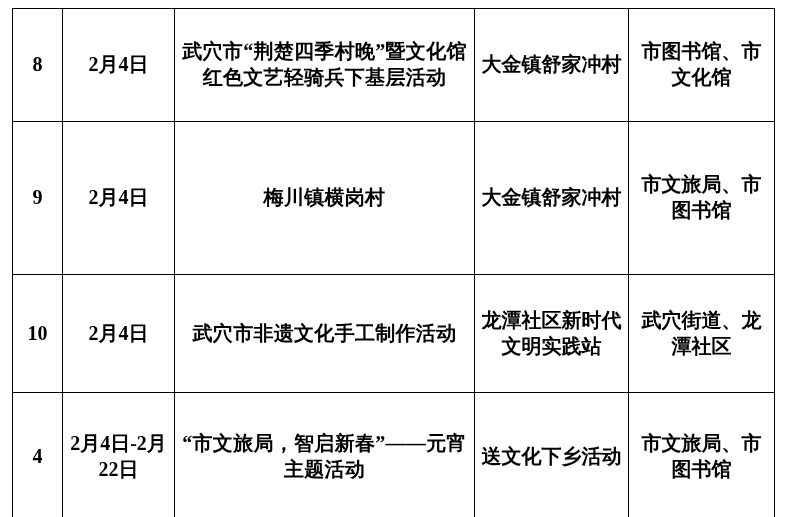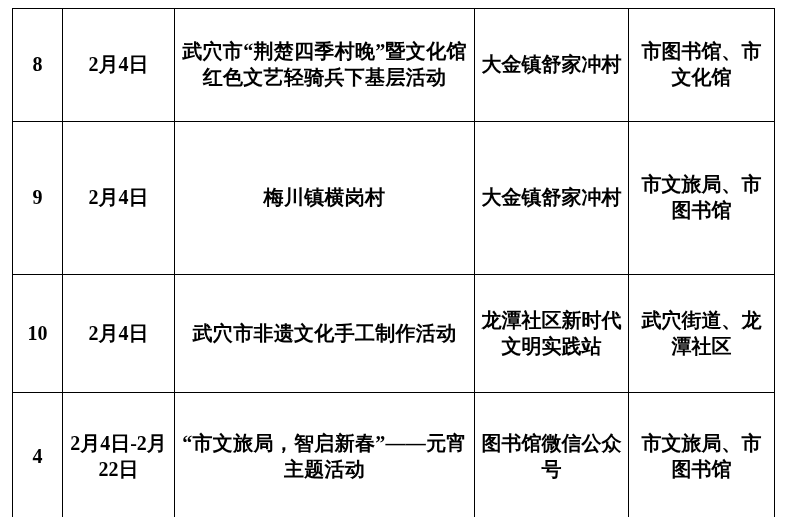--- a/index.html
+++ b/index.html
@@ -126,21 +126,21 @@
         <td class="index-cell">
             <span class="cell-text">4</span>
           </td>
         <td class="date-cell">
             <span class="cell-text">2月4日-2月22日</span>
           </td>
         <td class="name-cell">
             <span class="cell-text">“市文旅局，智启新春”——元宵主题活动</span>
           </td>
         <td class="place-cell">
-            <span class="cell-text">图书馆微信公众号</span>
+            <span class="cell-text">送文化下乡活动</span>
           </td>
         <td class="org-cell">
             <span class="cell-text">市文旅局、市图书馆</span>
           </td>
       </tr>
     </tbody>
   </table>
 </div>
 
 </body></html>

